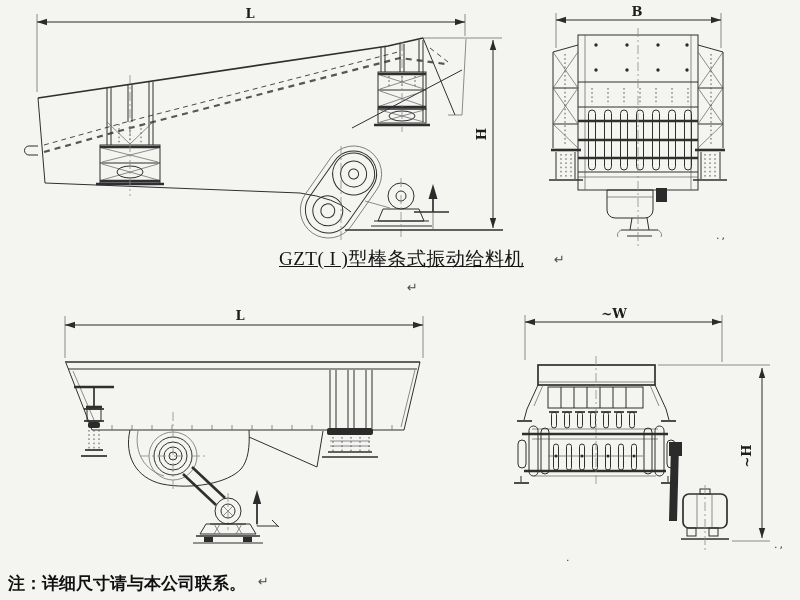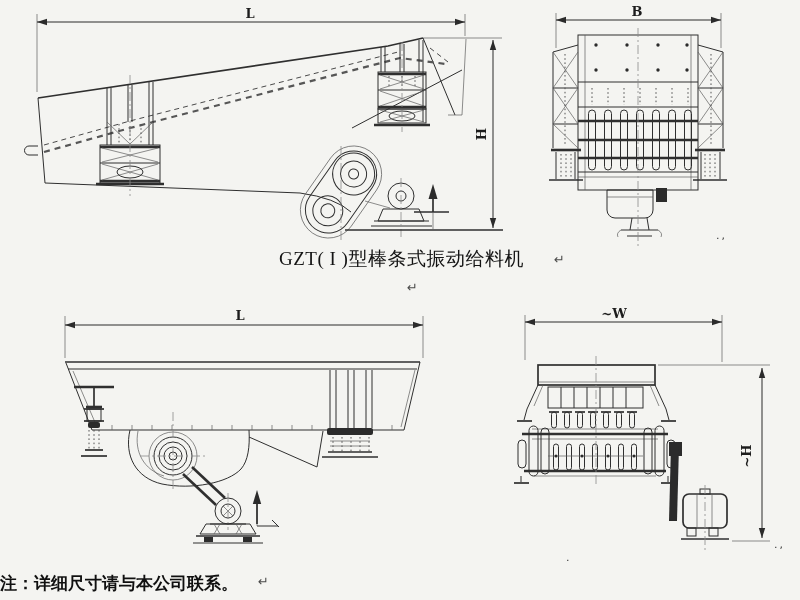--- a/index.html
+++ b/index.html
@@ -458,25 +458,25 @@
       <line class="t" x1="712" y1="494" x2="712" y2="528"></line>
       <rect class="s" x="687" y="528" width="9" height="8"></rect>
       <rect class="s" x="709" y="528" width="9" height="8"></rect>
       <line class="s2" x1="681" y1="539" x2="729" y2="539"></line>
       <line class="cl" x1="705" y1="485" x2="705" y2="550"></line>
     </g>
     <line class="cl" x1="596" y1="356" x2="596" y2="487"></line>
   </g>
 </svg>
 
-<div class="cap" style="left:279px;top:246px;">GZT( I )型棒条式振动给料机</div>
+<div class="cap" style="left:279px;top:246px;text-decoration:underline;">GZT( I )型棒条式振动给料机</div>
 <span class="pil" style="left:554px;top:252px;">↵</span>
 <span class="pil" style="left:407px;top:280px;">↵</span>
 
 <span class="art" style="left:566px;top:551px;">.</span>
 
-<div class="note" style="left:0;top:572px;">注：详细尺寸请与本公司联系。</div>
+<div class="note" style="left:8px;top:572px;">注：详细尺寸请与本公司联系。</div>
 <span class="pil" style="left:258px;top:574px;">↵</span>
 
 <span class="art" style="left:716px;top:229px;">.,</span>
 <span class="art" style="left:774px;top:538px;">.,</span>
 
 </div>
 
 </body></html>

